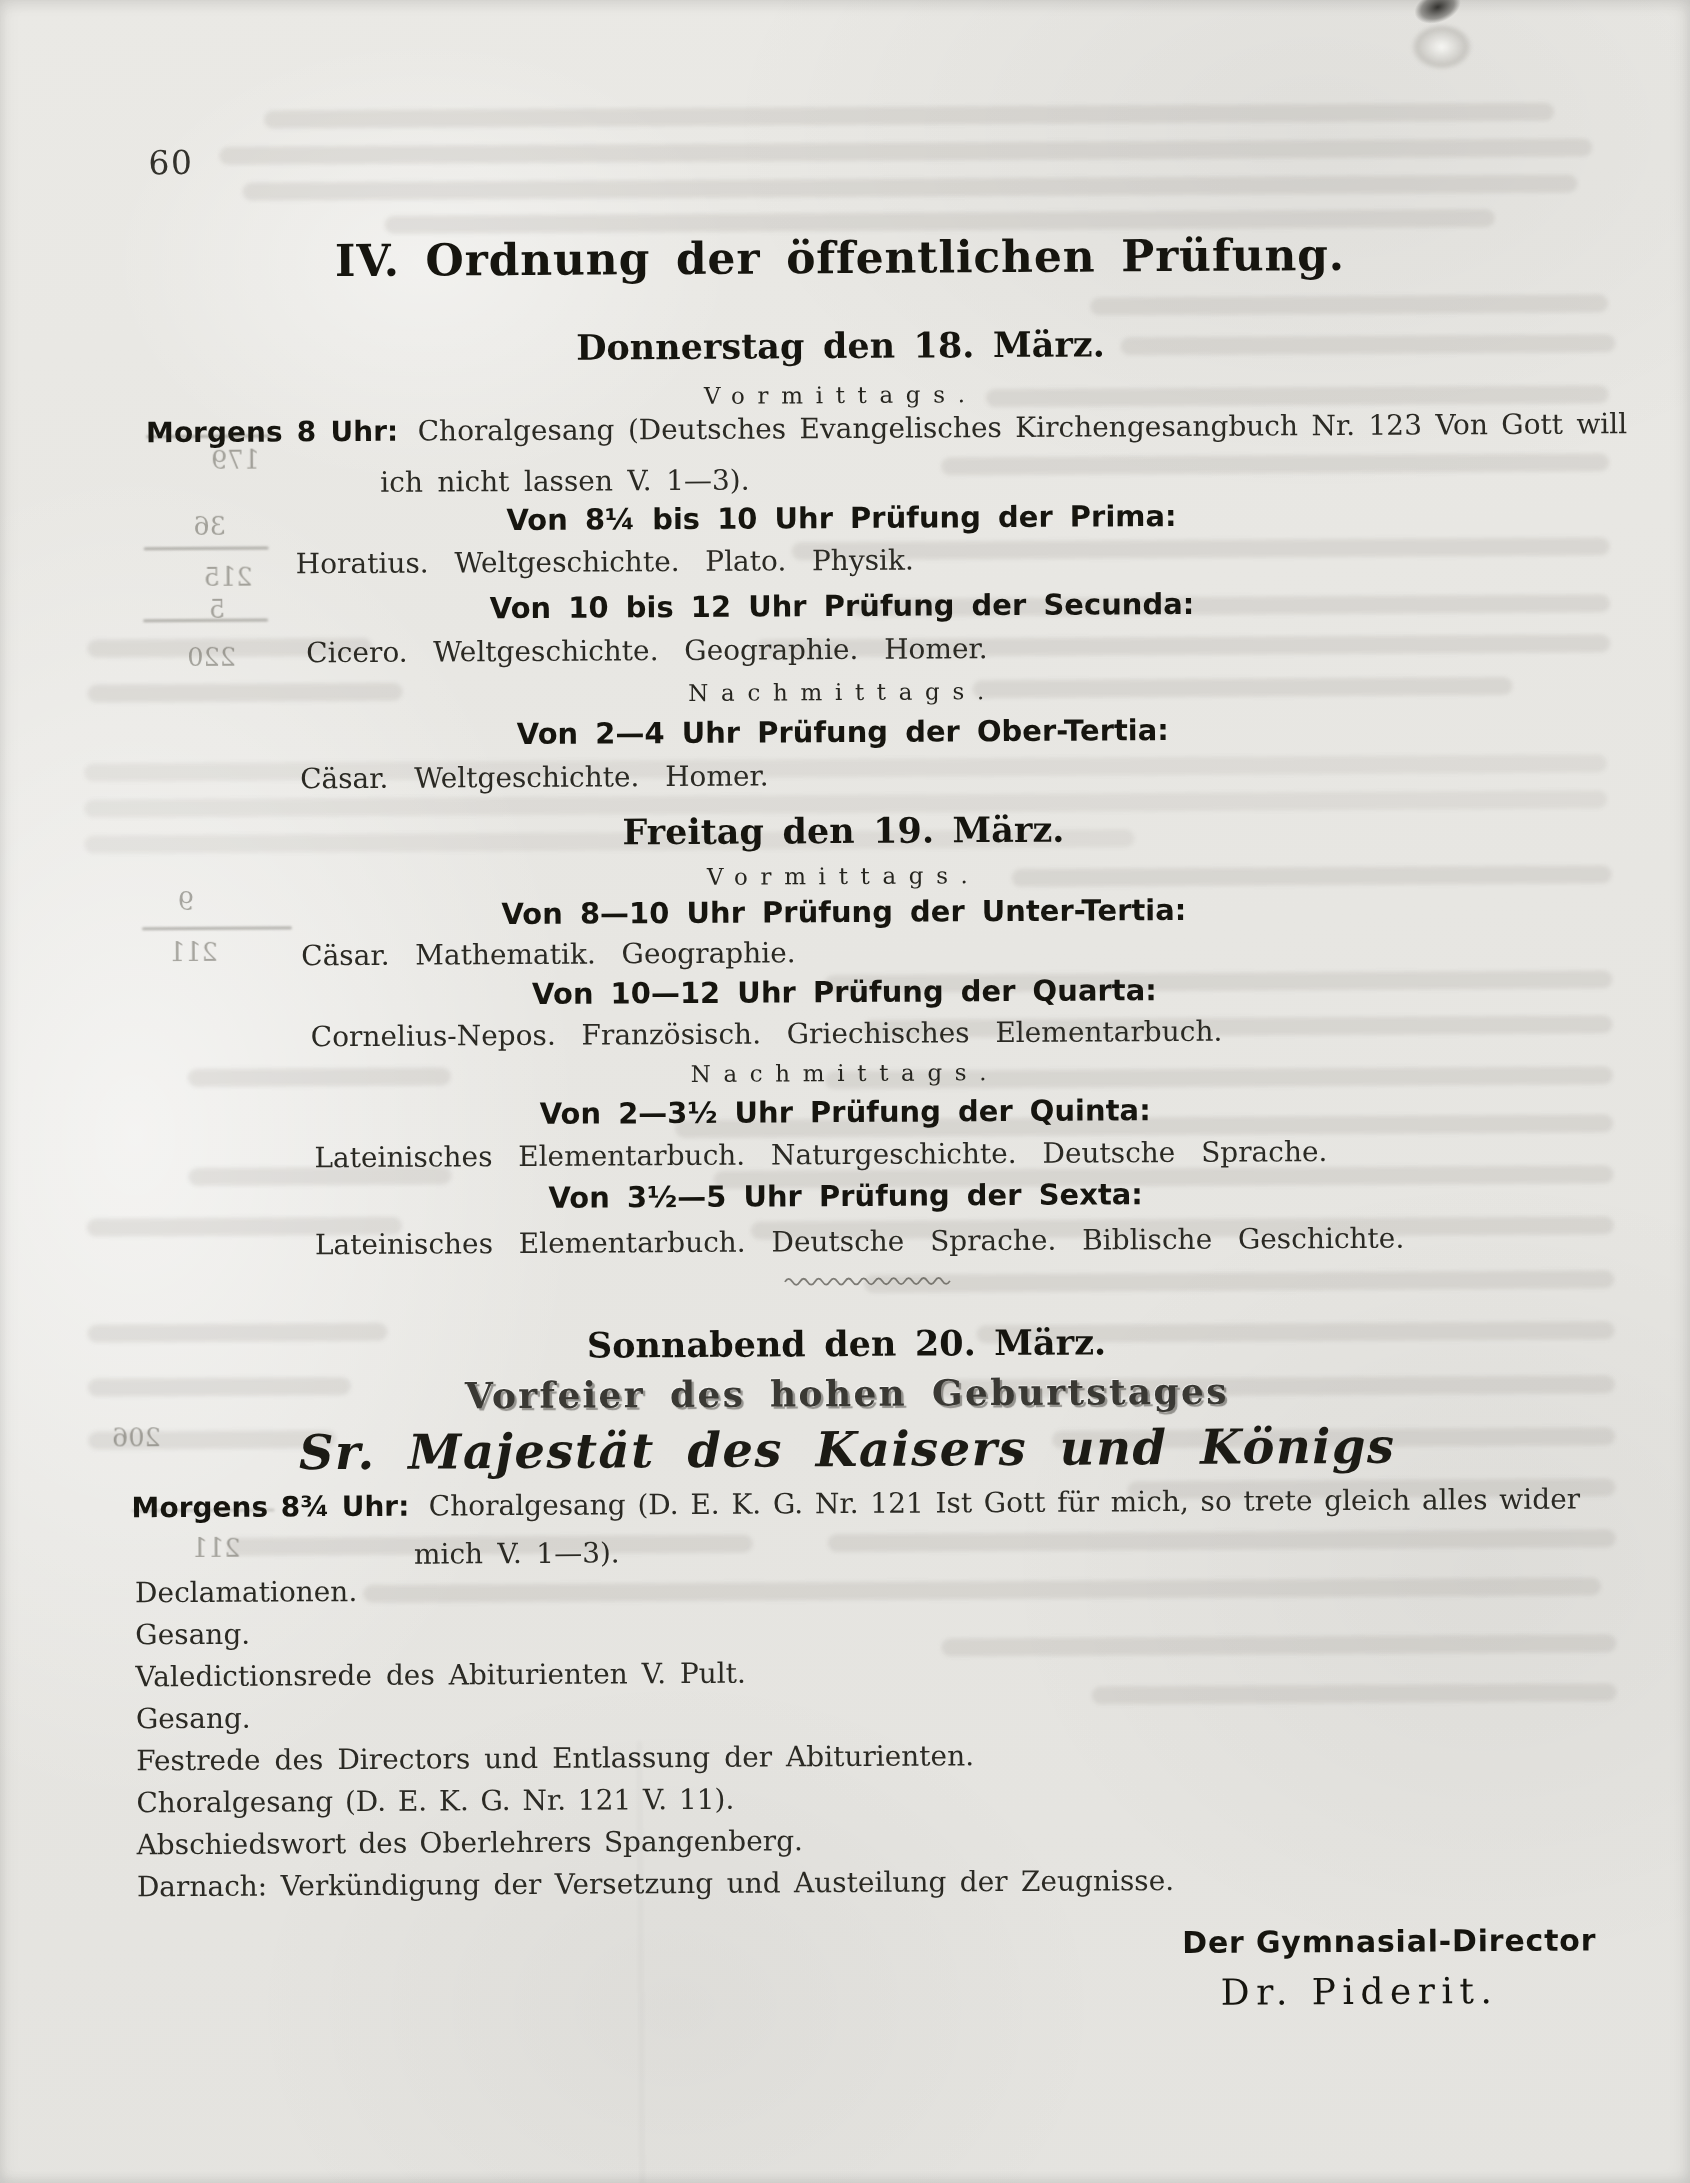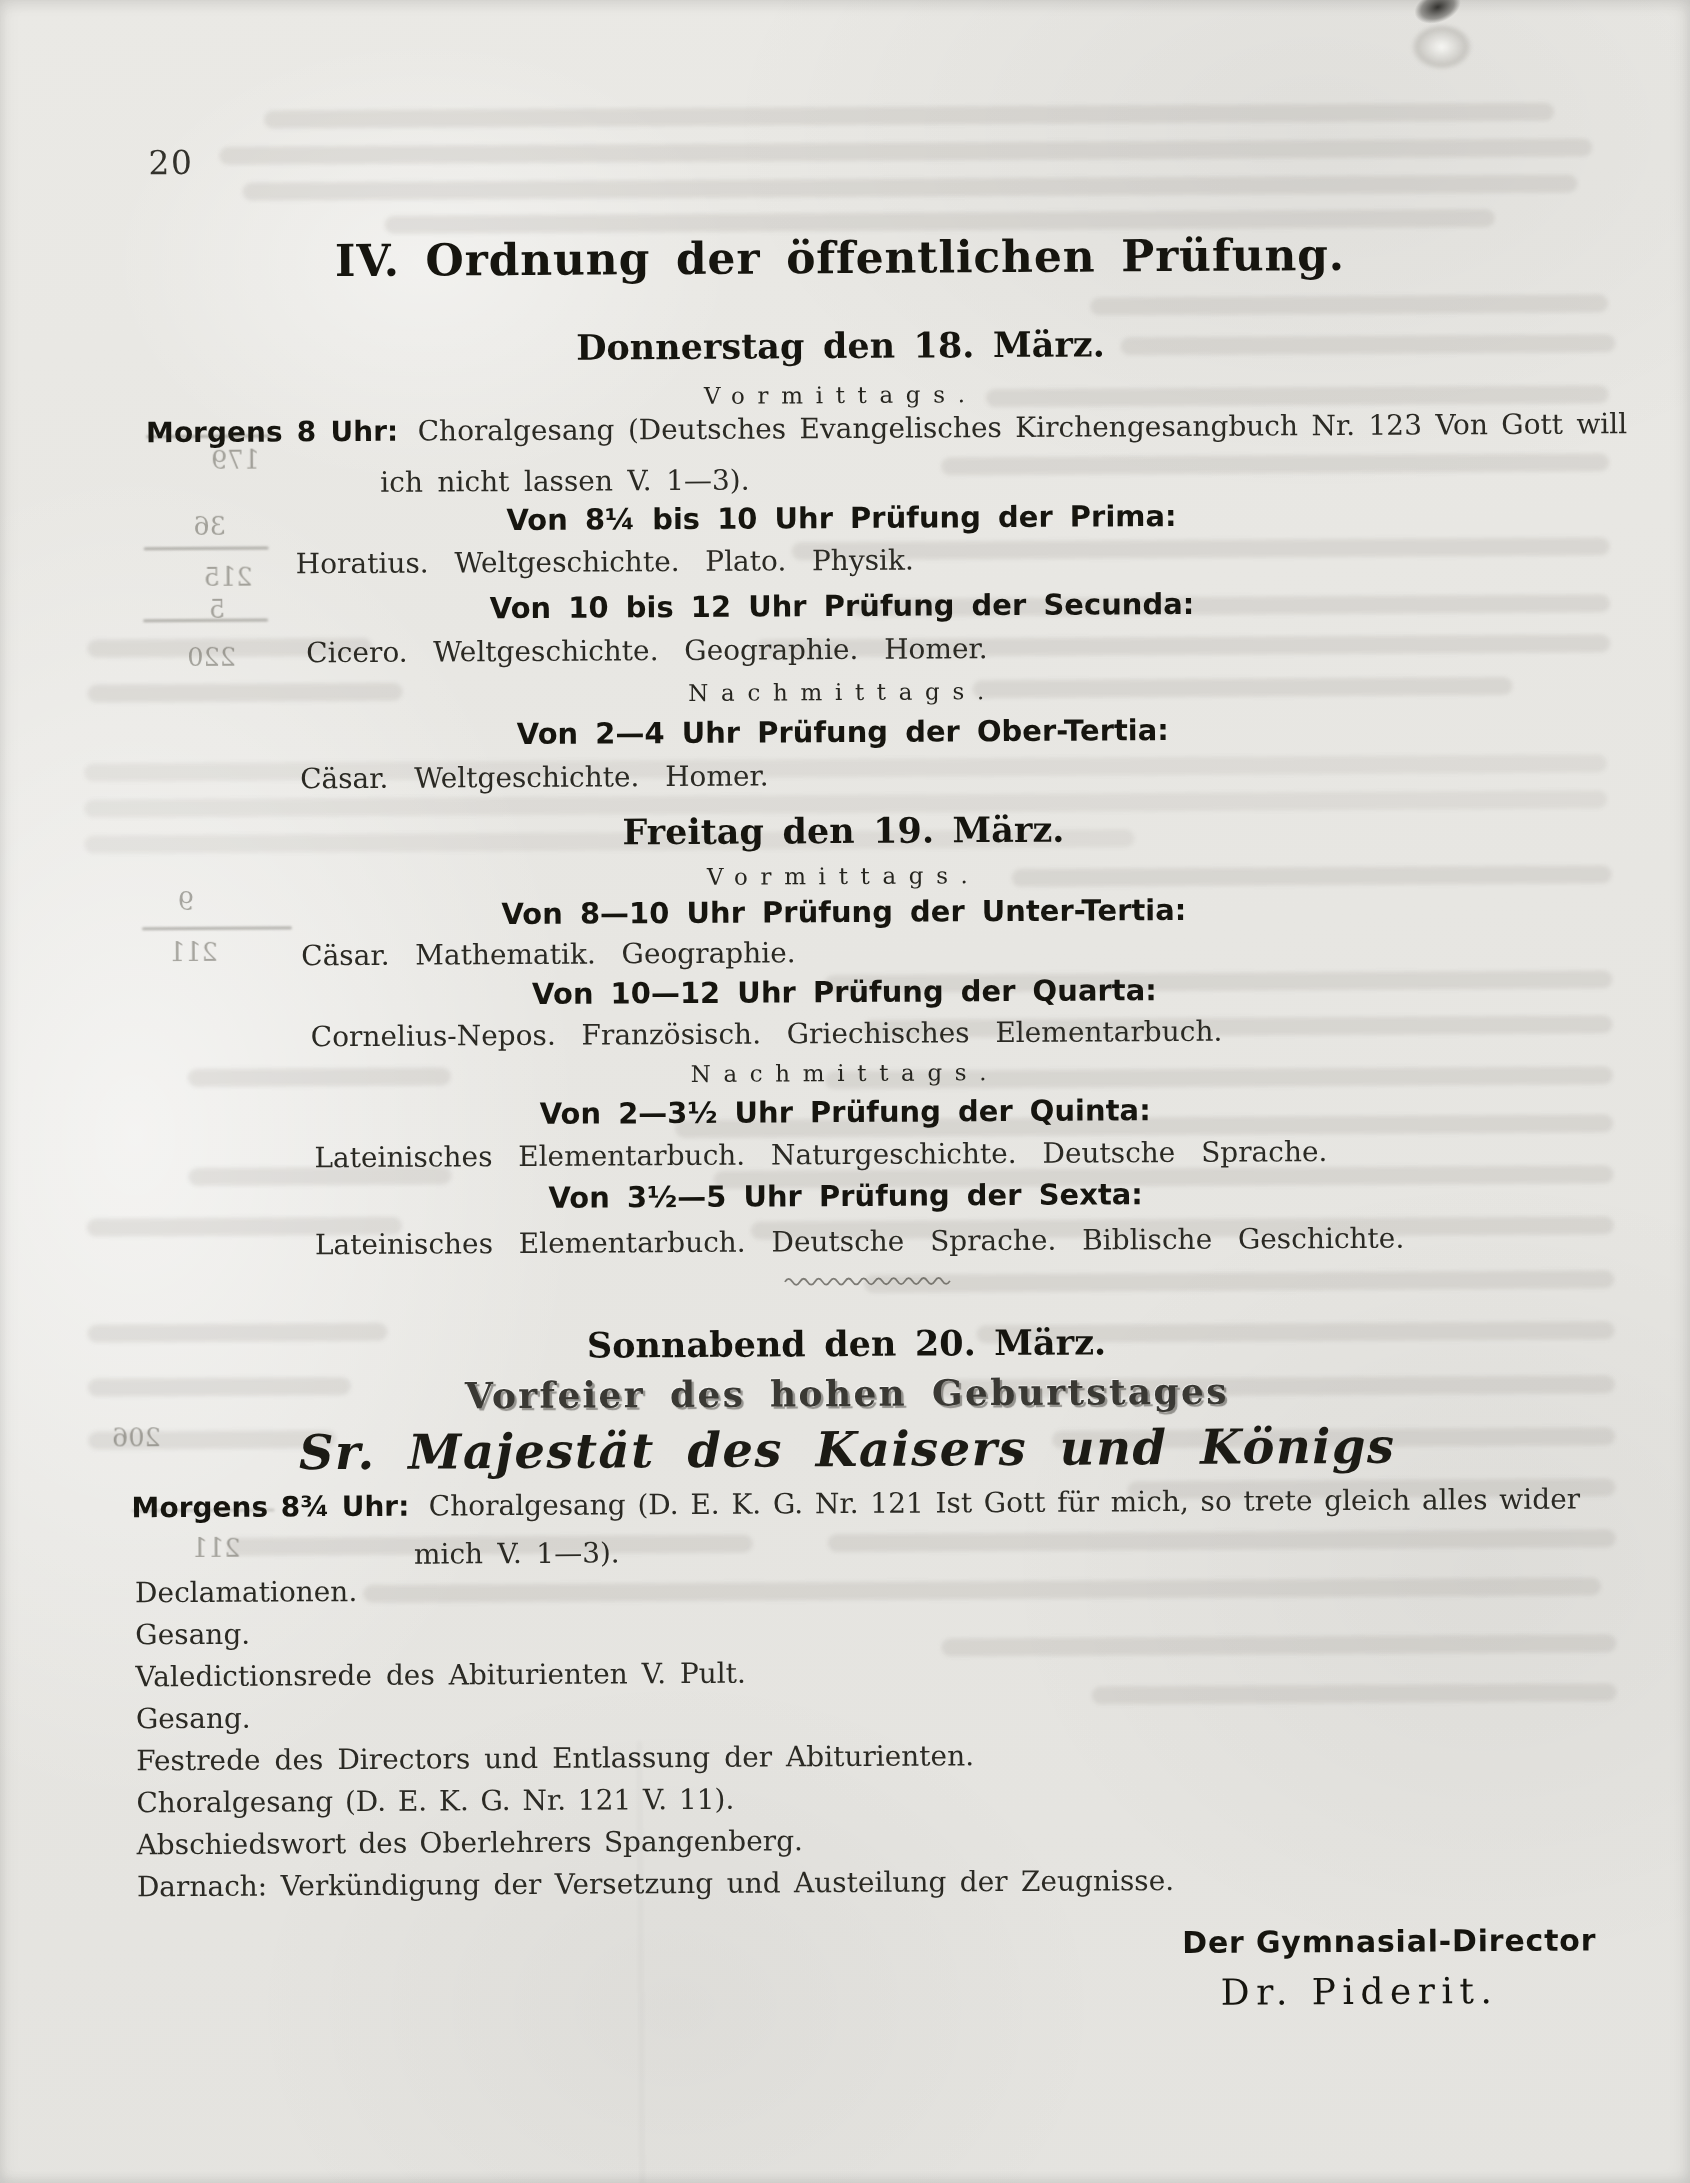--- a/index.html
+++ b/index.html
@@ -110,21 +110,21 @@
     <i class="grule" style="left:150px;top:431px;width:126px"></i>
     <i class="grule" style="left:147px;top:543px;width:125px"></i>
     <i class="grule" style="left:146px;top:615px;width:125px"></i>
     <i class="grule" style="left:143px;top:923px;width:150px"></i>
     <i class="grule" style="left:129px;top:1505px;width:143px;opacity:0.6"></i>
 
     <i class="blobDark"></i>
     <i class="blobLight"></i>
     <i class="crease"></i>
 
-    <div class="ln pagenum" style="left:154px;top:141px">20</div>
+    <div class="ln pagenum" style="left:154px;top:141px">60</div>
 
     <div class="ln c title" style="top:234px">IV. Ordnung der öffentlichen Prüfung.</div>
 
     <div class="ln c dayhead" style="top:327px">Donnerstag den 18. März.</div>
     <div class="ln c period" style="top:383px">Vormittags.</div>
     <div class="ln body open1" style="left:150px;top:414px"><b class="lead">Morgens 8 Uhr:</b><span>Choralgesang (Deutsches Evangelisches Kirchengesangbuch Nr. 123 Von Gott will</span></div>
     <div class="ln body" style="left:384px;top:465px;word-spacing:0.2em">ich nicht lassen V. 1—3).</div>
     <div class="ln c examhead sans" style="top:503px">Von 8¼ bis 10 Uhr Prüfung der Prima:</div>
     <div class="ln body subjects" style="left:299px;top:546px">Horatius. Weltgeschichte. Plato. Physik.</div>
     <div class="ln c examhead sans" style="top:591px">Von 10 bis 12 Uhr Prüfung der Secunda:</div>

